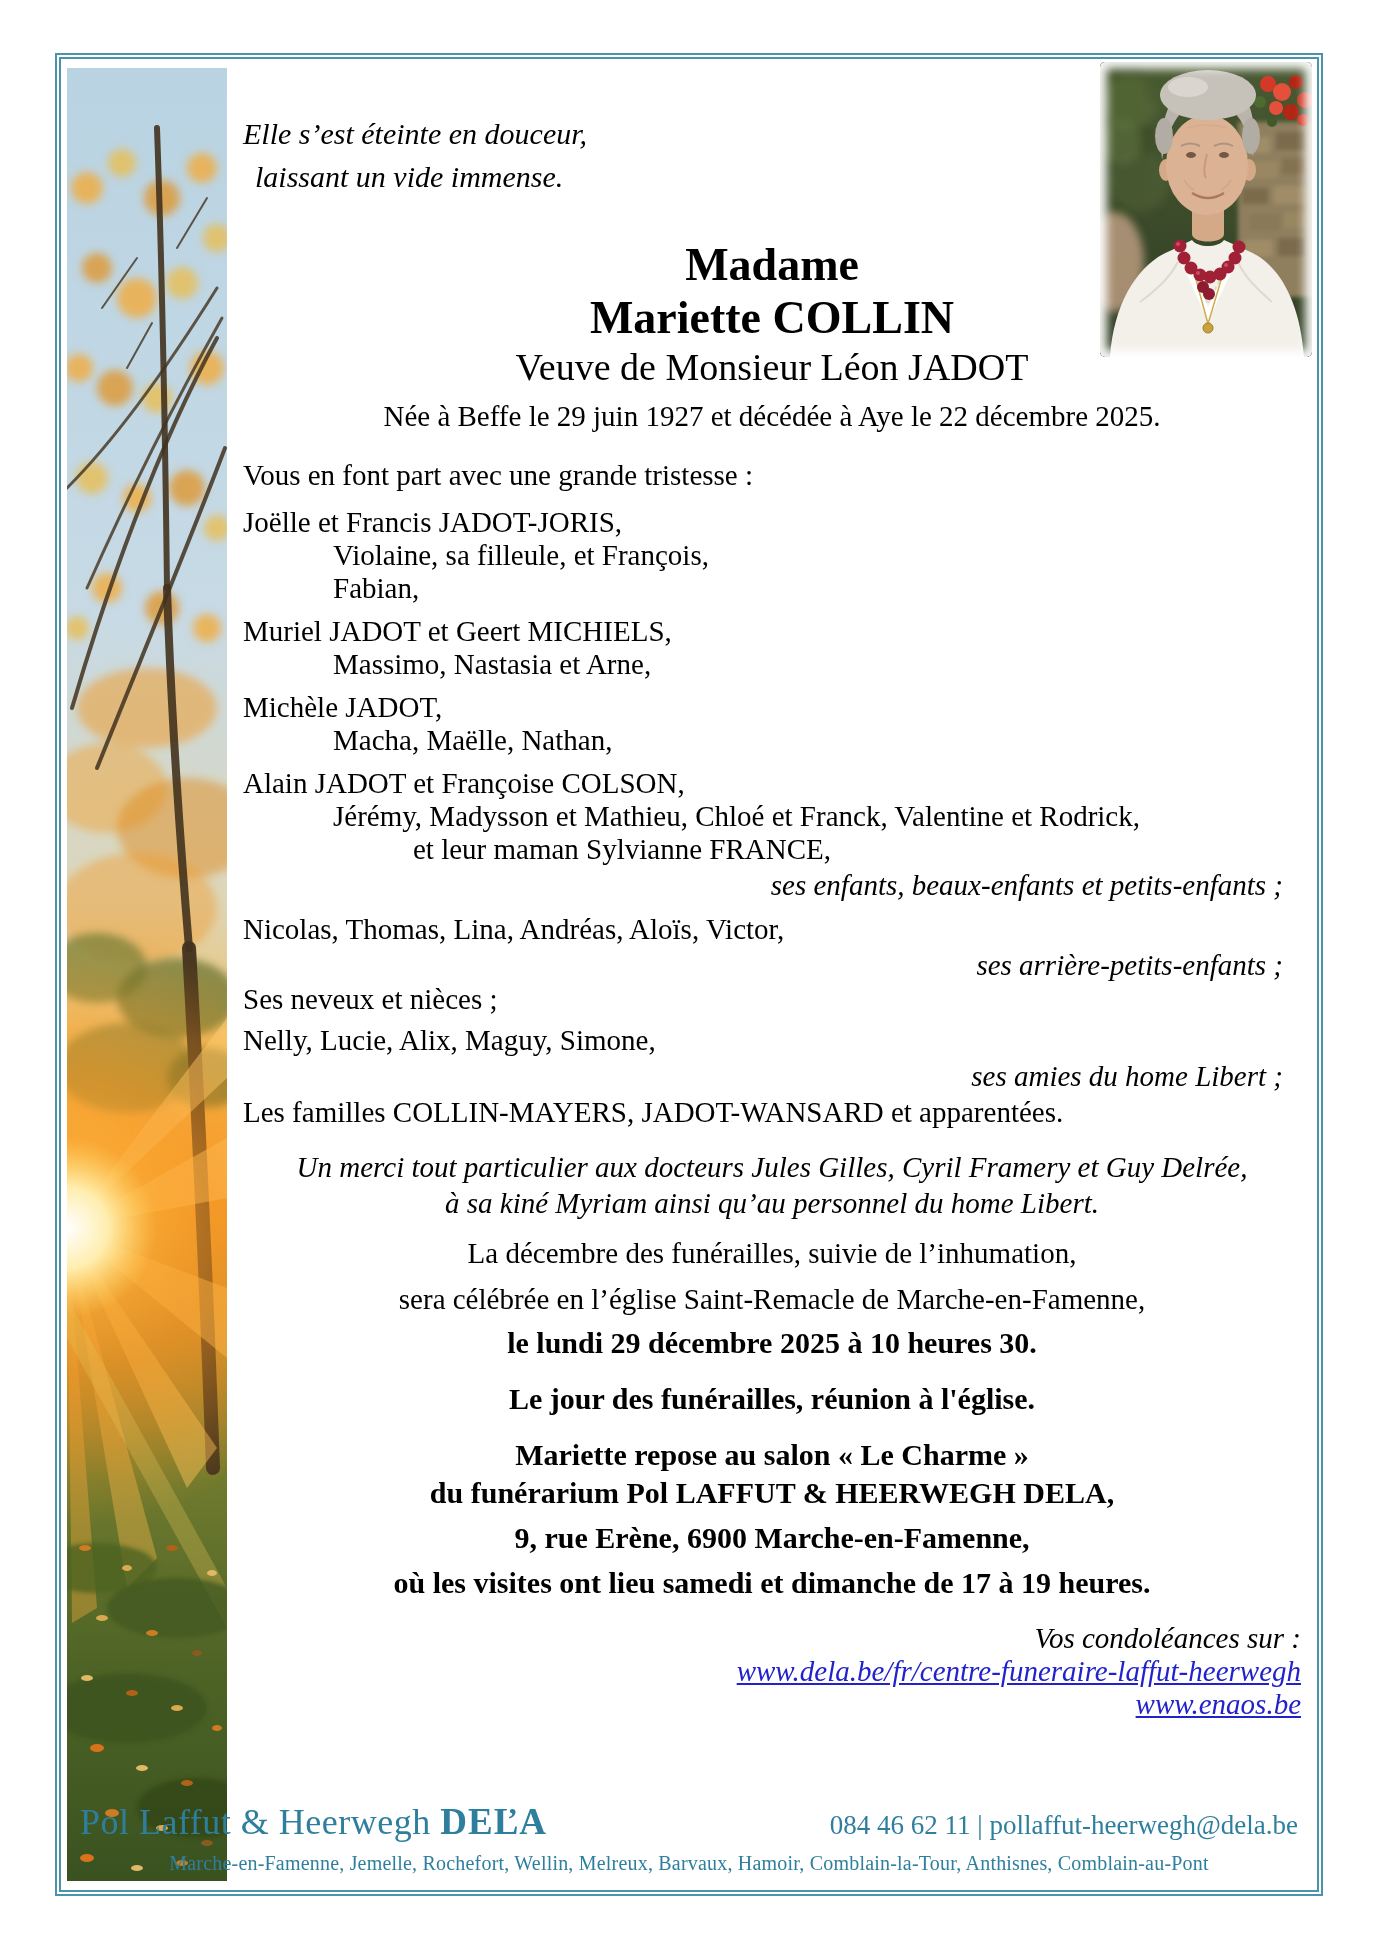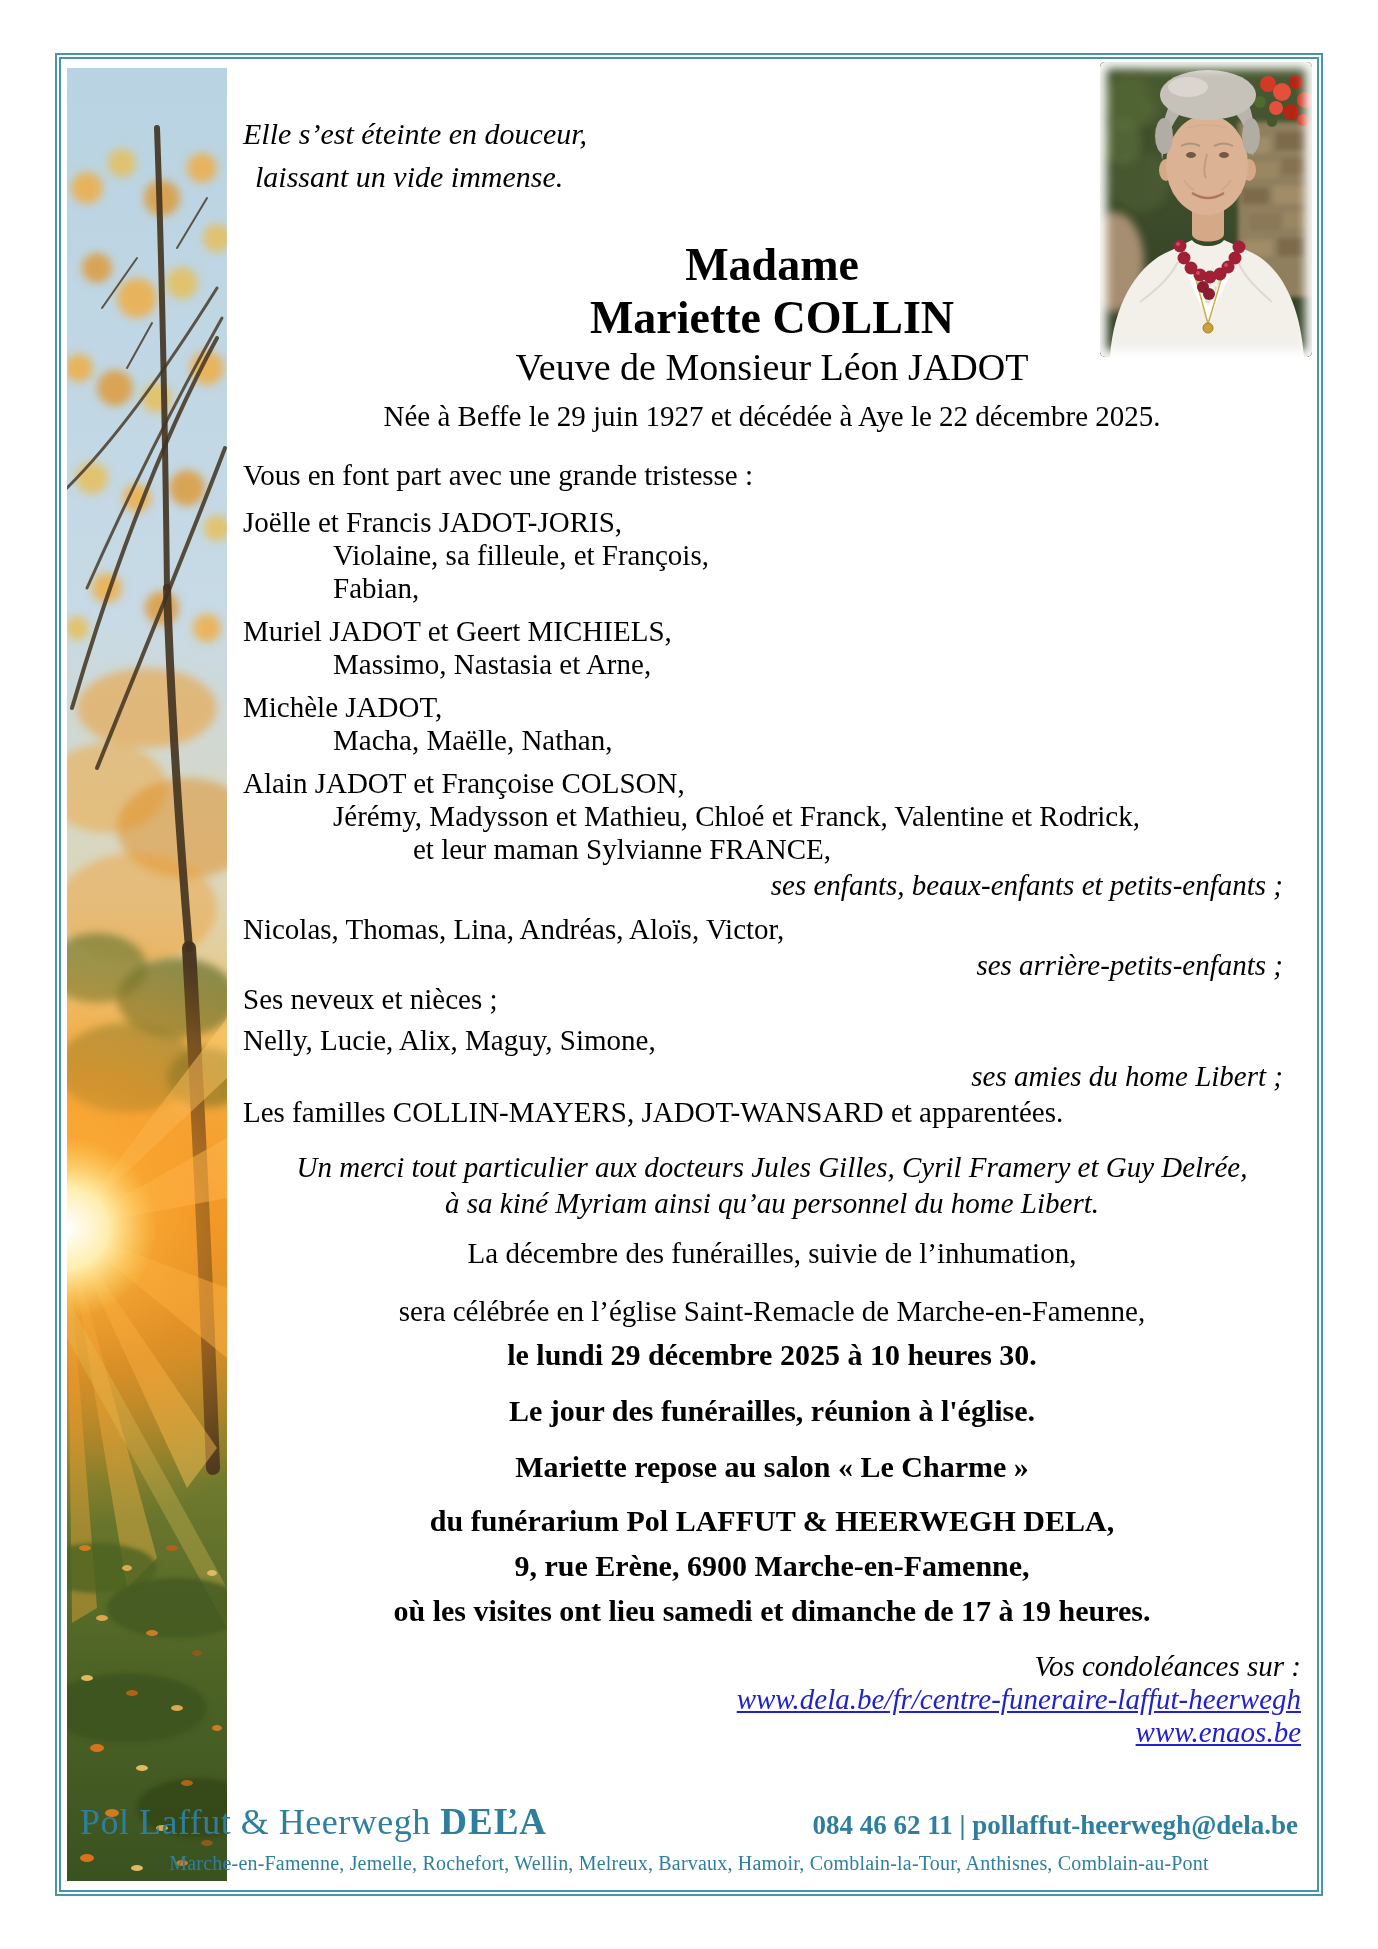--- a/index.html
+++ b/index.html
@@ -40,39 +40,39 @@
   .title-block .widow{font-size:38px;line-height:46px;}
   .birth{margin-top:10px;text-align:center;}
   .opening{margin-top:26px;}
   .group{margin-top:10px;}
   .group.first{margin-top:14px;}
   .sub{padding-left:90px;}
   .sub2{padding-left:170px;}
   .role{font-style:italic;text-align:right;padding-right:18px;line-height:35px;margin-top:2px;}
   .families{margin-top:2px;}
   .thanks{margin-top:20px;text-align:center;font-style:italic;line-height:36px;}
-  .cline{text-align:center;margin-top:25px;}
+  .cline{text-align:center;margin-top:13px;}
   .cline.sp{margin-top:16px;}
   .bold-line{text-align:center;font-weight:bold;font-size:30px;line-height:34px;}
-  .mt22{margin-top:22px;}.mt12{margin-top:20px;}.mt11{margin-top:11px;}.mt10{margin-top:10px;}
+  .mt22{margin-top:22px;}.mt12{margin-top:4px;}.mt11{margin-top:11px;}.mt10{margin-top:10px;}
   .condolences{margin-top:22px;text-align:right;font-style:italic;}
   .condolences a{
     color:#2222cc;text-decoration:underline;cursor:pointer;display:inline-block;
   }
   .condolences .lnk{line-height:33px;}
   
   .footer{
     position:absolute;left:80px;right:80px;top:1800px;text-align:center;color:#2e7f9d;
   }
   .footer .row{
     display:flex;justify-content:space-between;align-items:baseline;gap:24px;white-space:nowrap;
   }
   .footer .brand{font-size:36px;letter-spacing:.5px;}
   .footer .brand .logo{font-size:37px;font-weight:bold;letter-spacing:1px;}
-  .footer .contact{font-size:27px;font-weight:bold;}
+  .footer .contact{font-size:27px;}
   .footer .towns{font-size:20px;margin-top:9px;letter-spacing:.2px;}
 </style>
 </head>
 <body>
 
 <div class="page">
 
   <div class="frame"></div>
 
   <div class="photo-strip">

